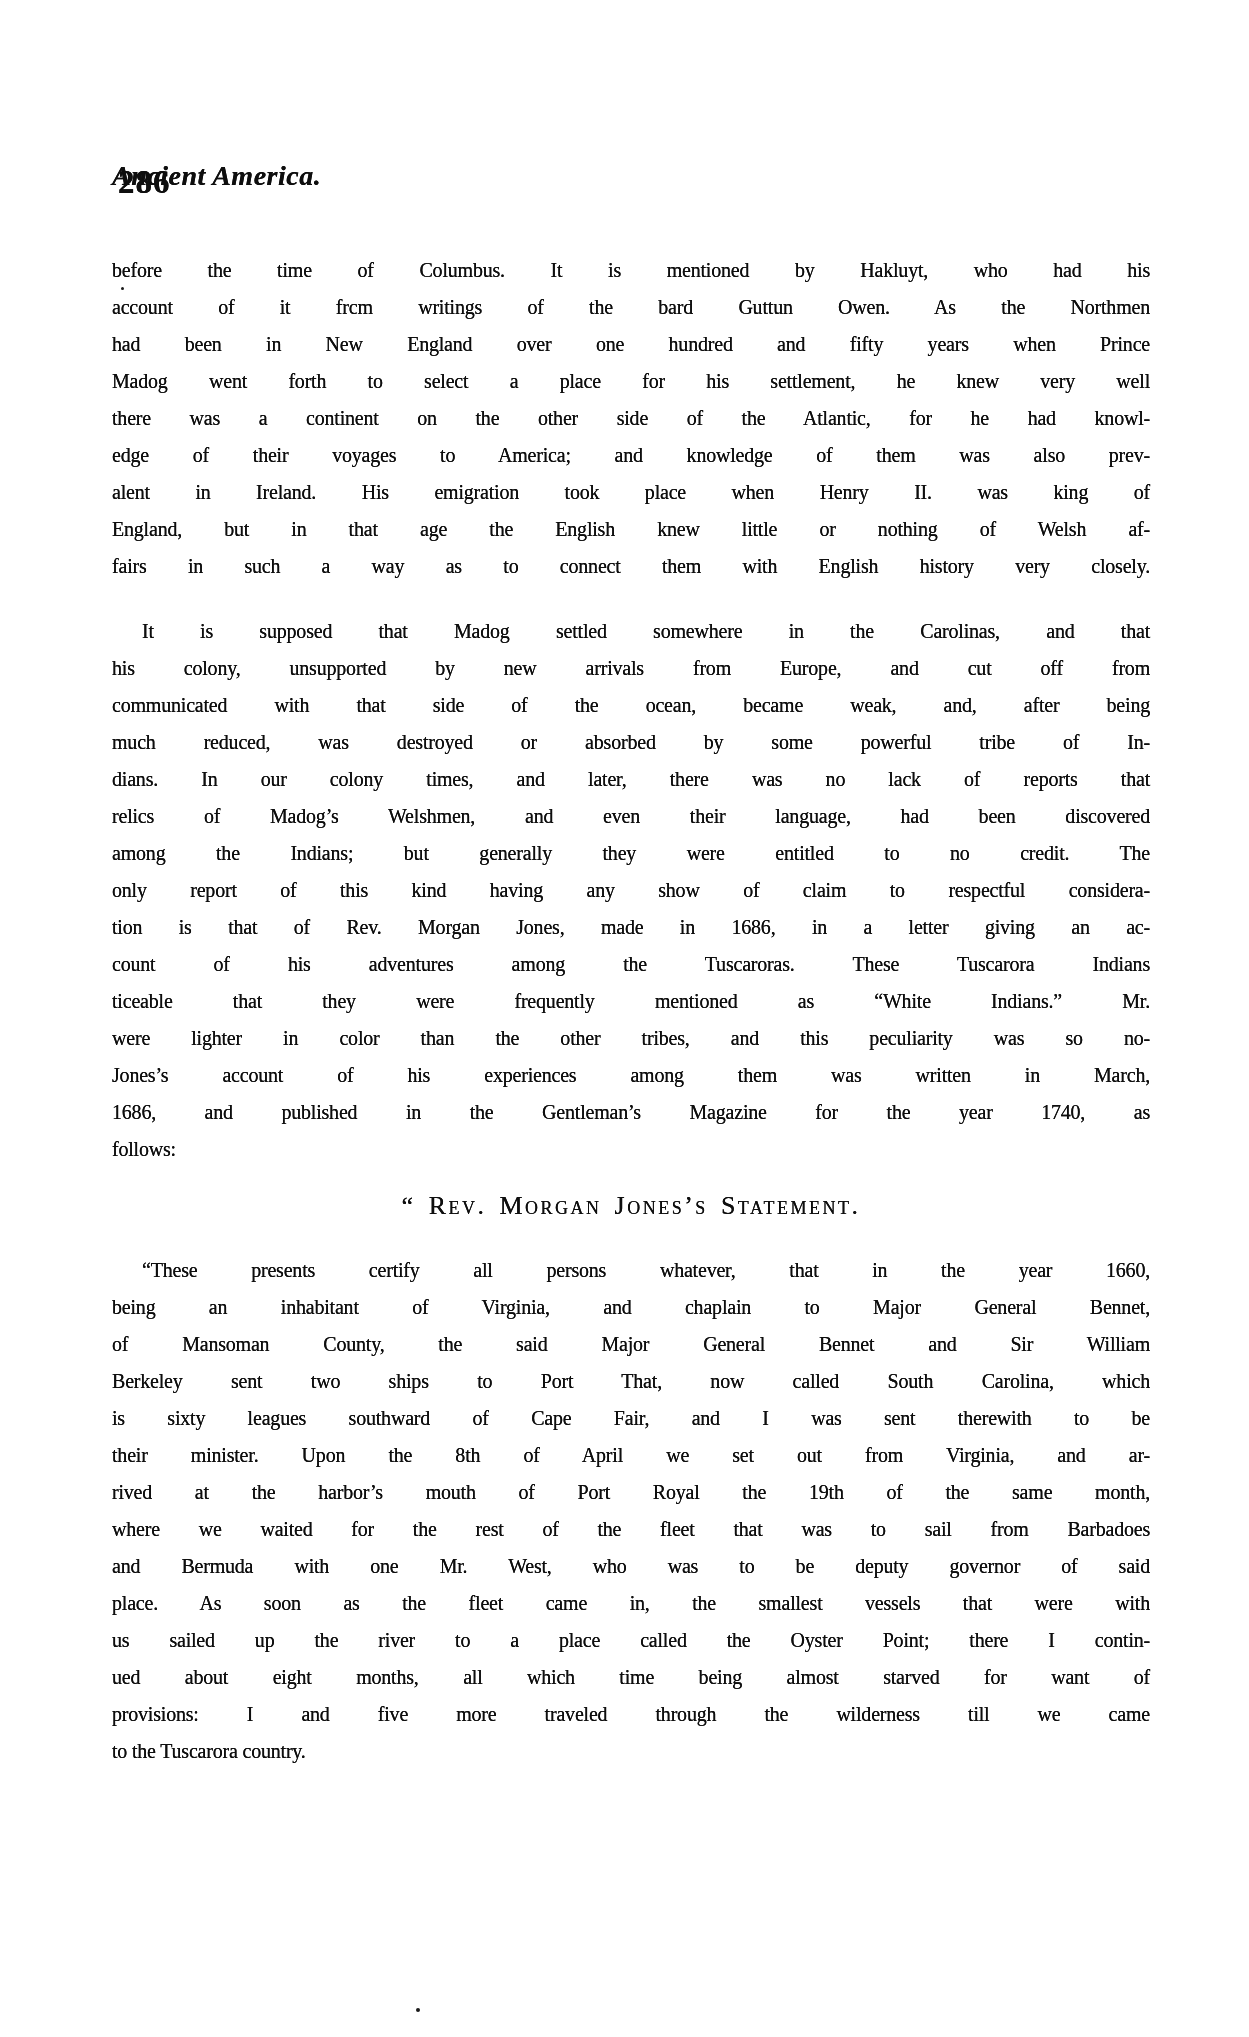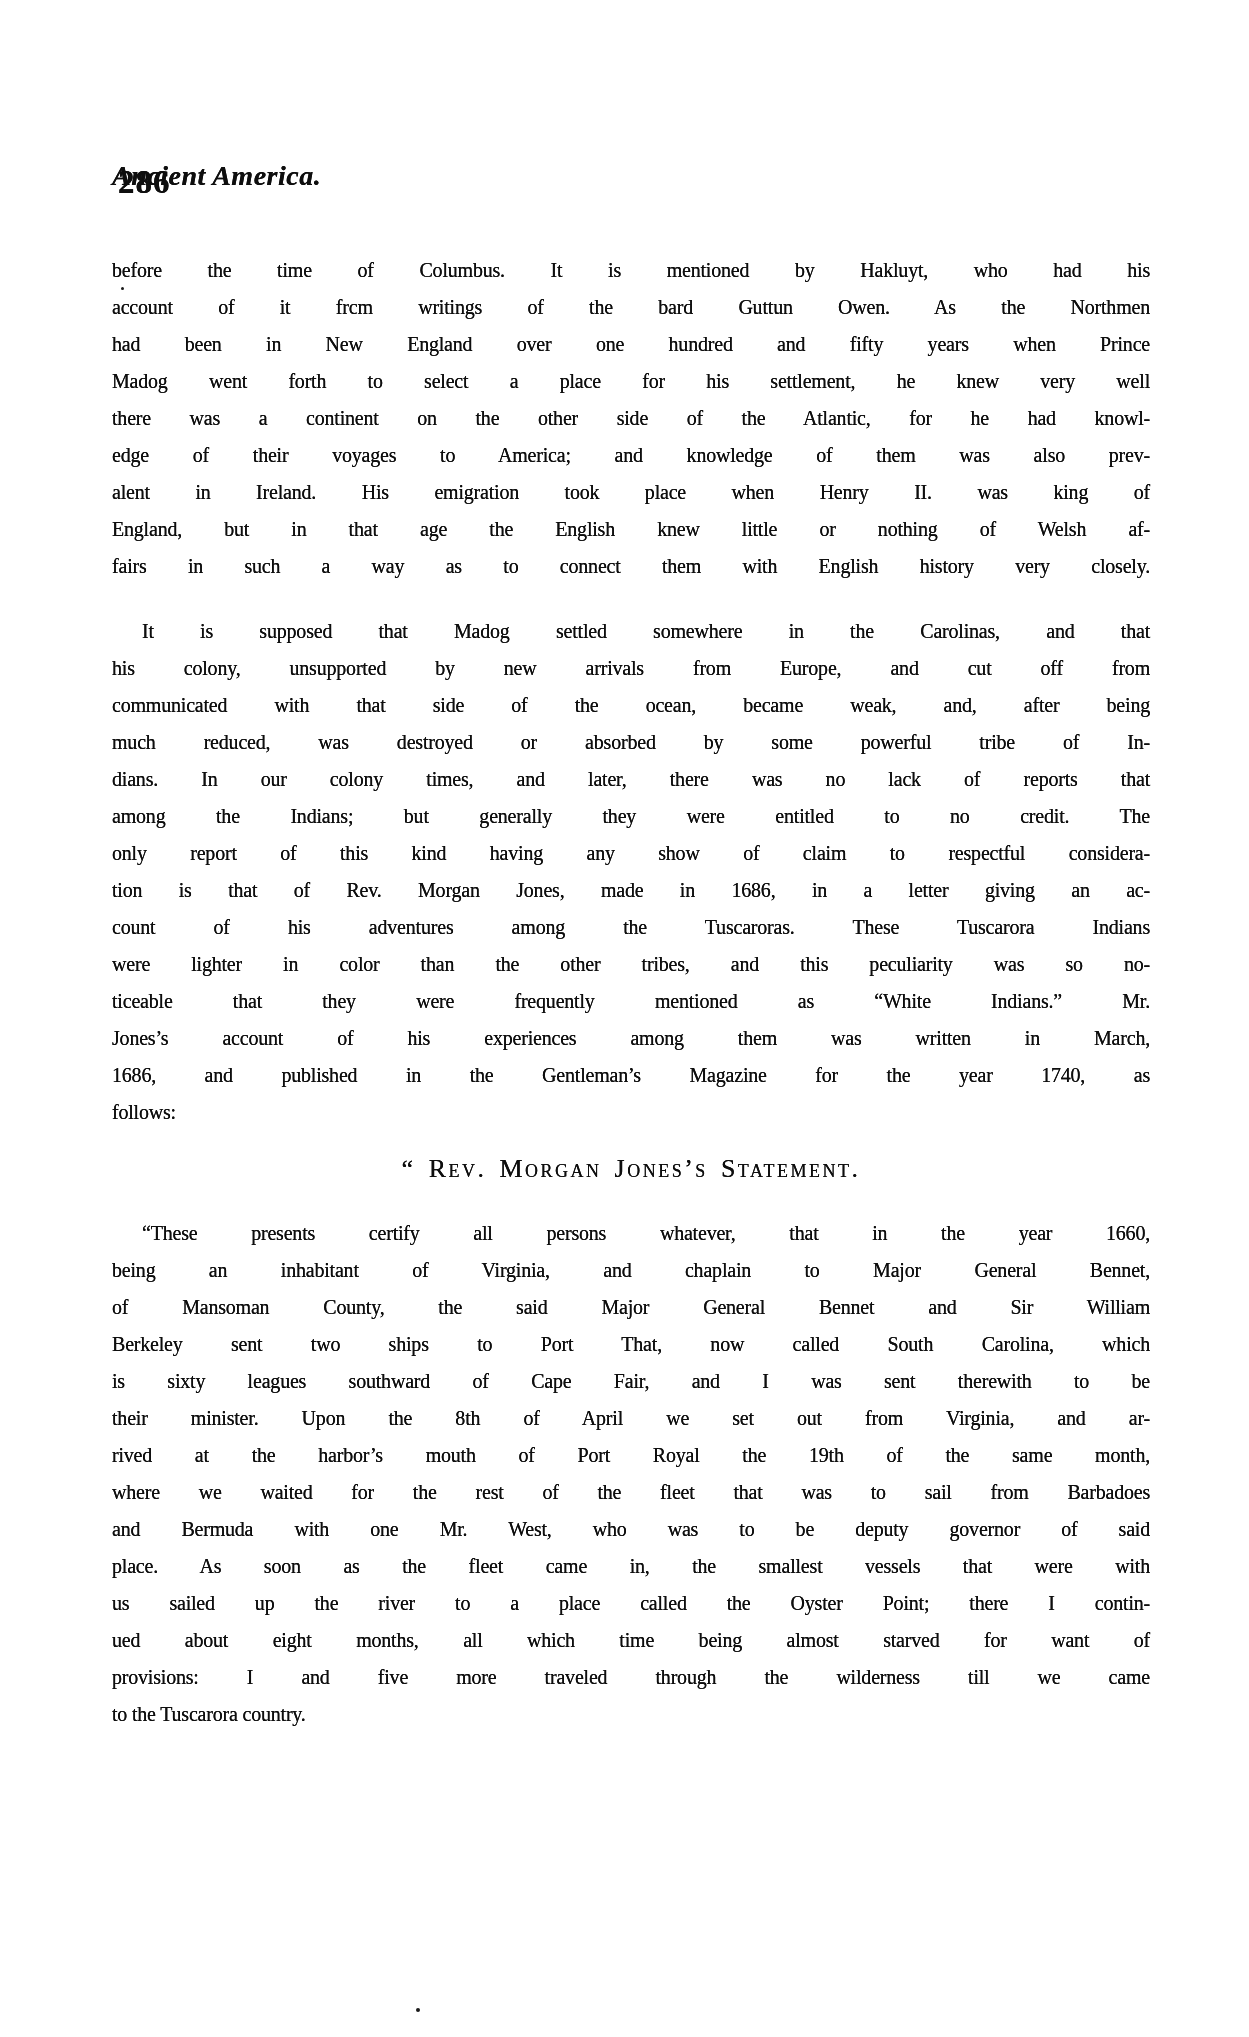--- a/index.html
+++ b/index.html
@@ -95,26 +95,27 @@
       <div class="line">England, but in that age the English knew little or nothing of Welsh af-</div>
       <div class="line">fairs in such a way as to connect them with English history very closely.</div>
     </div>
 
     <div class="para indent">
       <div class="line">It is supposed that Madog settled somewhere in the Carolinas, and that</div>
       <div class="line">his colony, unsupported by new arrivals from Europe, and cut off from</div>
       <div class="line">communicated with that side of the ocean, became weak, and, after being</div>
       <div class="line">much reduced, was destroyed or absorbed by some powerful tribe of In-</div>
       <div class="line">dians.  In our colony times, and later, there was no lack of reports that</div>
+      <div class="line">relics of Madog’s Welshmen, and even their language, had been discovered</div>
       <div class="line">among the Indians; but generally they were entitled to no credit.  The</div>
       <div class="line">only report of this kind having any show of claim to respectful considera-</div>
       <div class="line">tion is that of Rev. Morgan Jones, made in 1686, in a letter giving an ac-</div>
       <div class="line">count of his adventures among the Tuscaroras.  These Tuscarora Indians</div>
+      <div class="line">ticeable that they were frequently mentioned as “White Indians.”  Mr.</div>
       <div class="line">were lighter in color than the other tribes, and this peculiarity was so no-</div>
-      <div class="line">ticeable that they were frequently mentioned as “White Indians.”  Mr.</div>
       <div class="line">Jones’s account of his experiences among them was written in March,</div>
       <div class="line">1686, and published in the Gentleman’s Magazine for the year 1740, as</div>
       <div class="line ll">follows:</div>
     </div>
 
     <div class="section-heading">“ Rev. Morgan Jones’s Statement.</div>
 
     <div class="para indent">
       <div class="line">“These presents certify all persons whatever, that in the year 1660,</div>
       <div class="line">being an inhabitant of Virginia, and chaplain to Major General Bennet,</div>

